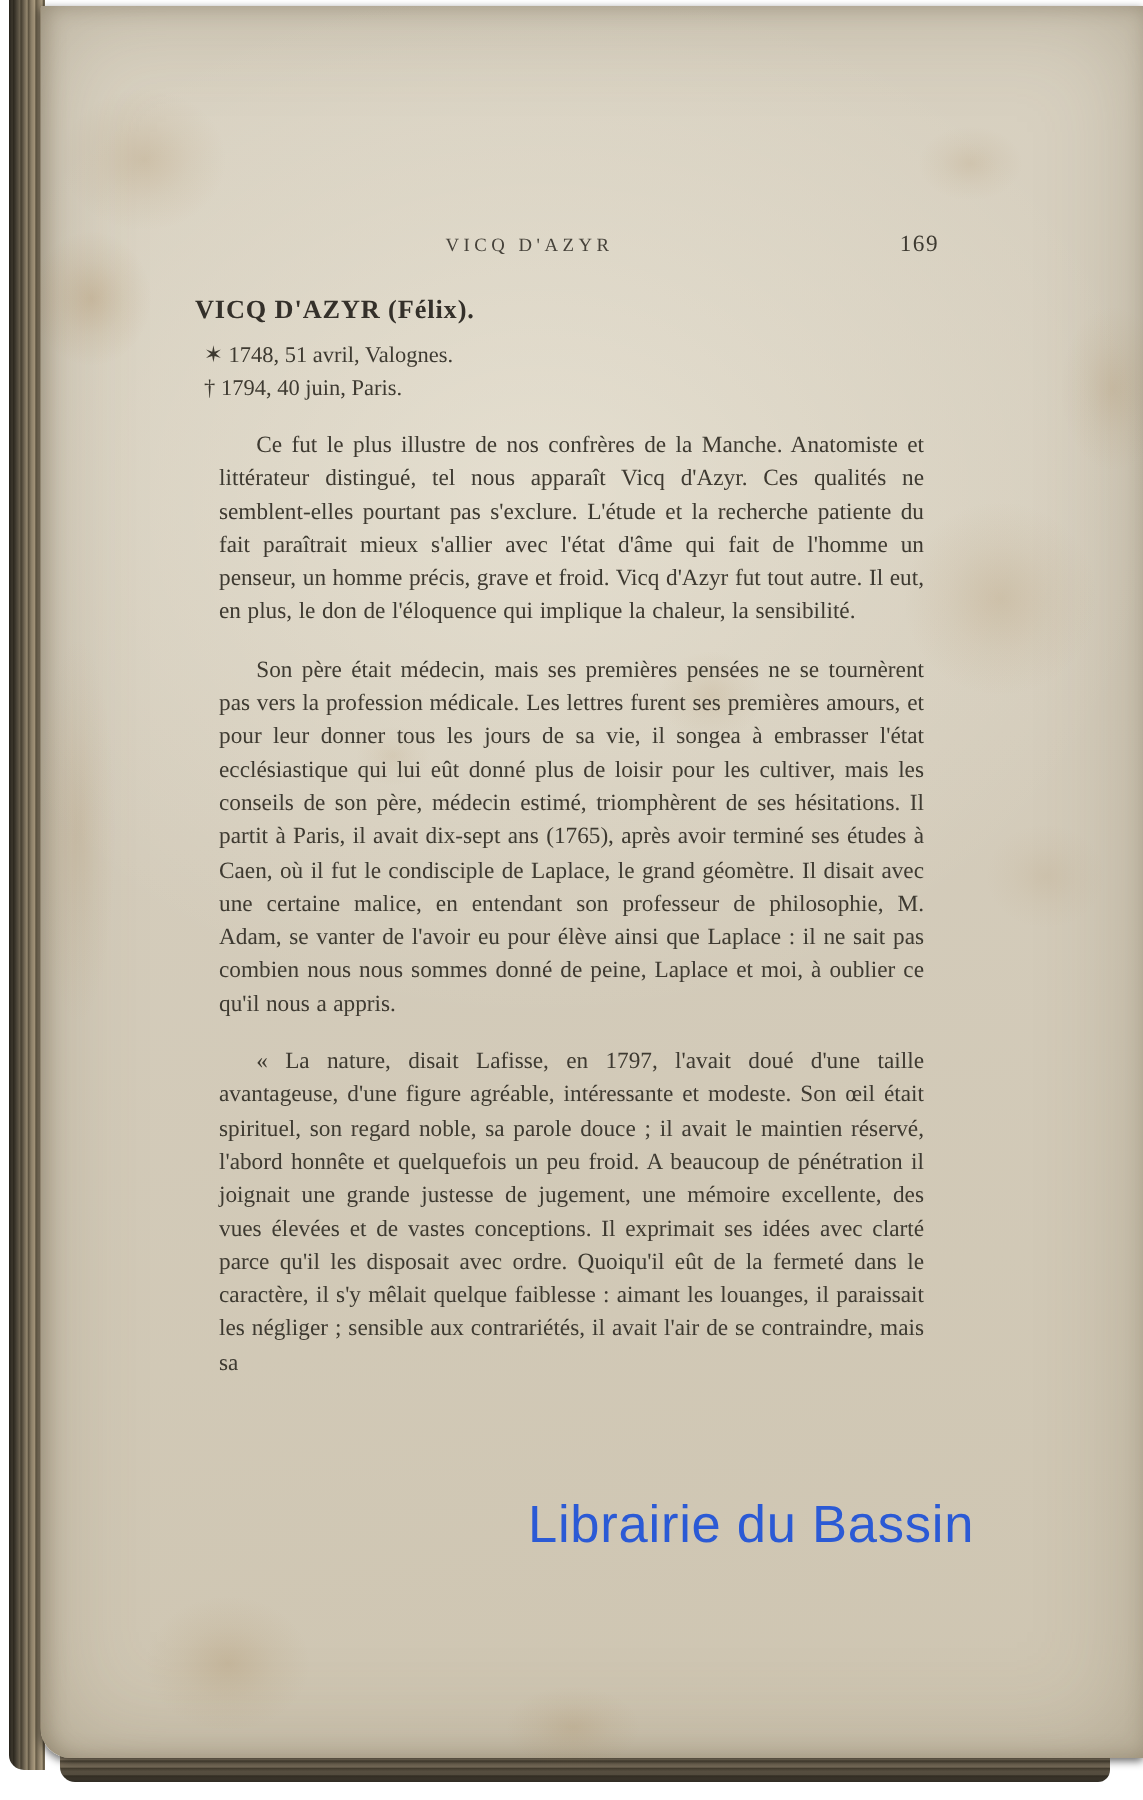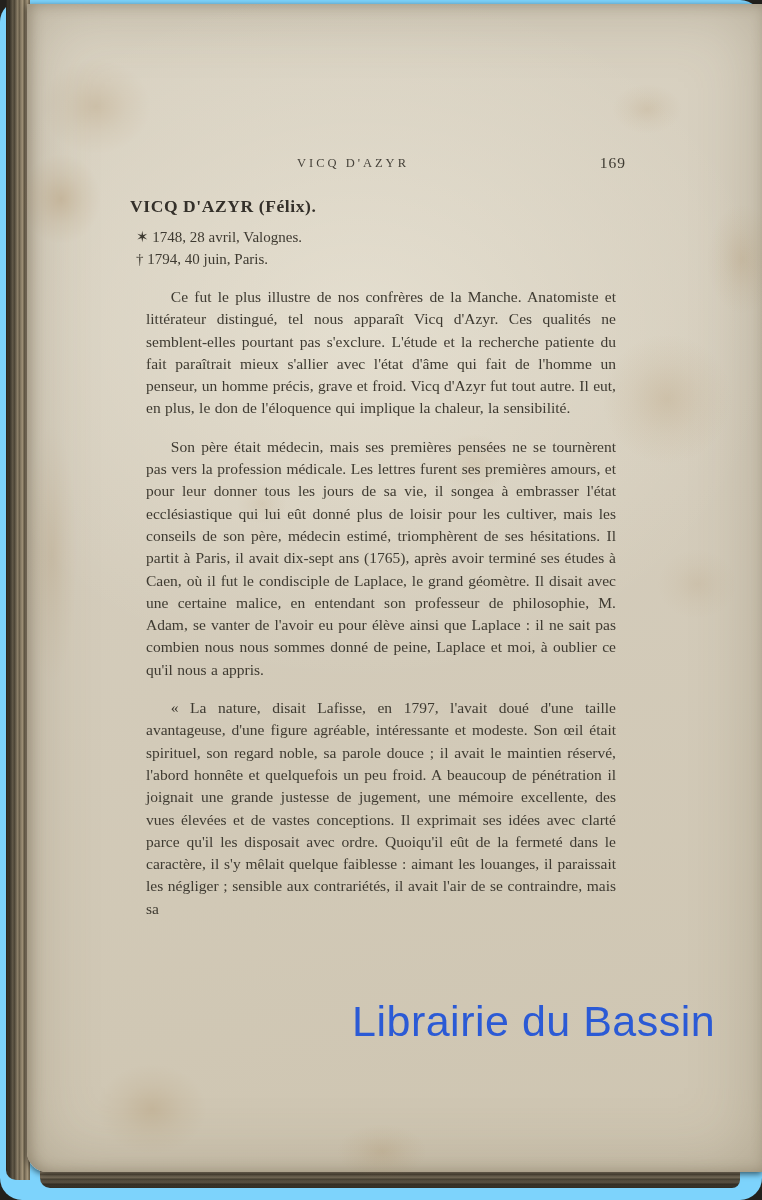--- a/index.html
+++ b/index.html
@@ -5,22 +5,21 @@
   html, body { margin: 0; padding: 0; }
   body {
     width: 762px; height: 1200px;
     background: #23211d;
     overflow: hidden;
     font-family: "Liberation Serif", "DejaVu Serif", serif;
     position: relative;
   }
   .photo {
     position: absolute; inset: 0;
-    background: #7dd3fc;
-    border-radius: 22px;
+    background: #ffffff;
   }
   
   .page-stack-left {
     position: absolute; left: 6px; top: 0; width: 24px; height: 1180px;
     background:
       linear-gradient(to right, rgba(20,18,14,0.85), rgba(20,18,14,0) 60%),
       repeating-linear-gradient(to right,
         #8d8069 0px, #a99a7e 2px, #645a46 3px, #8d8069 5px);
     border-radius: 0 0 0 10px;
   }
@@ -73,21 +72,21 @@
   .vitals div { white-space: nowrap; }
   .body-text { text-align: justify; }
   .body-par {
     margin: 16px; font-size: 15.5px; line-height: 22.3px;
     text-indent: 1.6em; color: #3e3a31;
     word-spacing: 0.5px;
   }
   .watermark {
     position: absolute; left: 352px; top: 997px;
     font-family: "Liberation Sans", "DejaVu Sans", sans-serif;
-    font-size: 43px; font-weight: 500; letter-spacing: 0.5px;
+    font-size: 35px; font-weight: 500; letter-spacing: 0.5px;
     white-space: nowrap;
   }
 </style>
 </head>
 <body>
 
 <div class="photo">
 
   <div class="page-stack-left"></div>
   <div class="page-stack-bottom"></div>
@@ -109,21 +108,21 @@
     <div class="text-block">
 
       <div class="running-head">
         <span class="head-title">VICQ D'AZYR</span>
         <span class="page-num">169</span>
       </div>
 
       <h1 class="entry-title">VICQ D'AZYR (Félix).</h1>
 
       <div class="vitals">
-        <div>✶ 1748, 28 avril, Valognes.</div>
+        <div>✶ 1748, 51 avril, Valognes.</div>
         <div>† 1794, 40 juin,  Paris.</div>
       </div>
 
       <div class="body-text">
           <p class="body-par">Ce fut le plus illustre de nos confrères de la Manche. Anatomiste et littérateur distingué, tel nous apparaît Vicq d'Azyr. Ces qualités ne semblent-elles pourtant pas s'exclure. L'étude et la recherche patiente du fait paraîtrait mieux s'allier avec l'état d'âme qui fait de l'homme un penseur, un homme précis, grave et froid. Vicq d'Azyr fut tout autre. Il eut, en plus, le don de l'éloquence qui implique la chaleur, la sensibilité.</p>
           <p class="body-par">Son père était médecin, mais ses premières pensées ne se tournèrent pas vers la profession médicale. Les lettres furent ses premières amours, et pour leur donner tous les jours de sa vie, il songea à embrasser l'état ecclésiastique qui lui eût donné plus de loisir pour les cultiver, mais les conseils de son père, médecin estimé, triomphèrent de ses hésitations. Il partit à Paris, il avait dix-sept ans (1765), après avoir terminé ses études à Caen, où il fut le condisciple de Laplace, le grand géomètre. Il disait avec une certaine malice, en entendant son professeur de philosophie, M. Adam, se vanter de l'avoir eu pour élève ainsi que Laplace : il ne sait pas combien nous nous sommes donné de peine, Laplace et moi, à oublier ce qu'il nous a appris.</p>
           <p class="body-par">« La nature, disait Lafisse, en 1797, l'avait doué d'une taille avantageuse, d'une figure agréable, intéressante et modeste. Son œil était spirituel, son regard noble, sa parole douce ; il avait le maintien réservé, l'abord honnête et quelquefois un peu froid. A beaucoup de pénétration il joignait une grande justesse de jugement, une mémoire excellente, des vues élevées et de vastes conceptions. Il exprimait ses idées avec clarté parce qu'il les disposait avec ordre. Quoiqu'il eût de la fermeté dans le caractère, il s'y mêlait quelque faiblesse : aimant les louanges, il paraissait les négliger ; sensible aux contrariétés, il avait l'air de se contraindre, mais sa</p>
         </div>
 
     </div>

